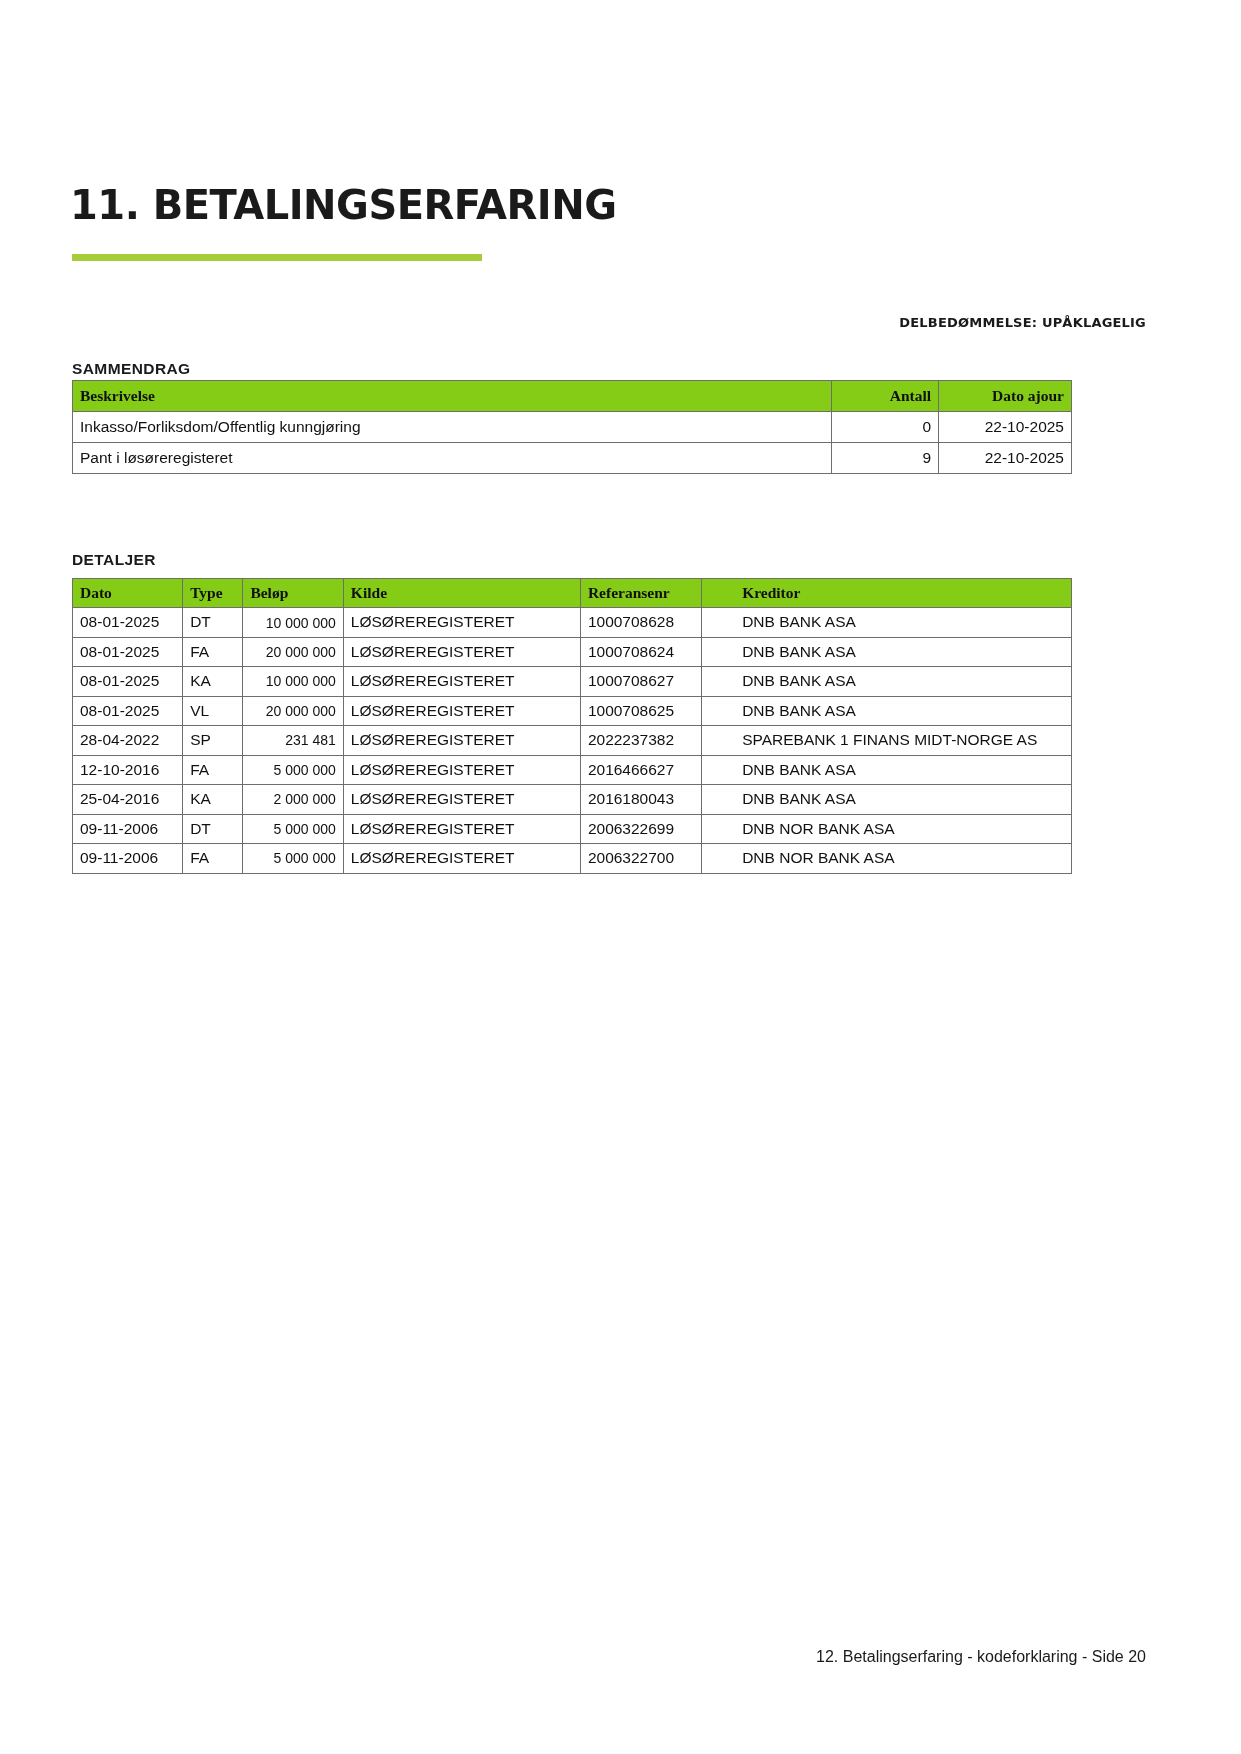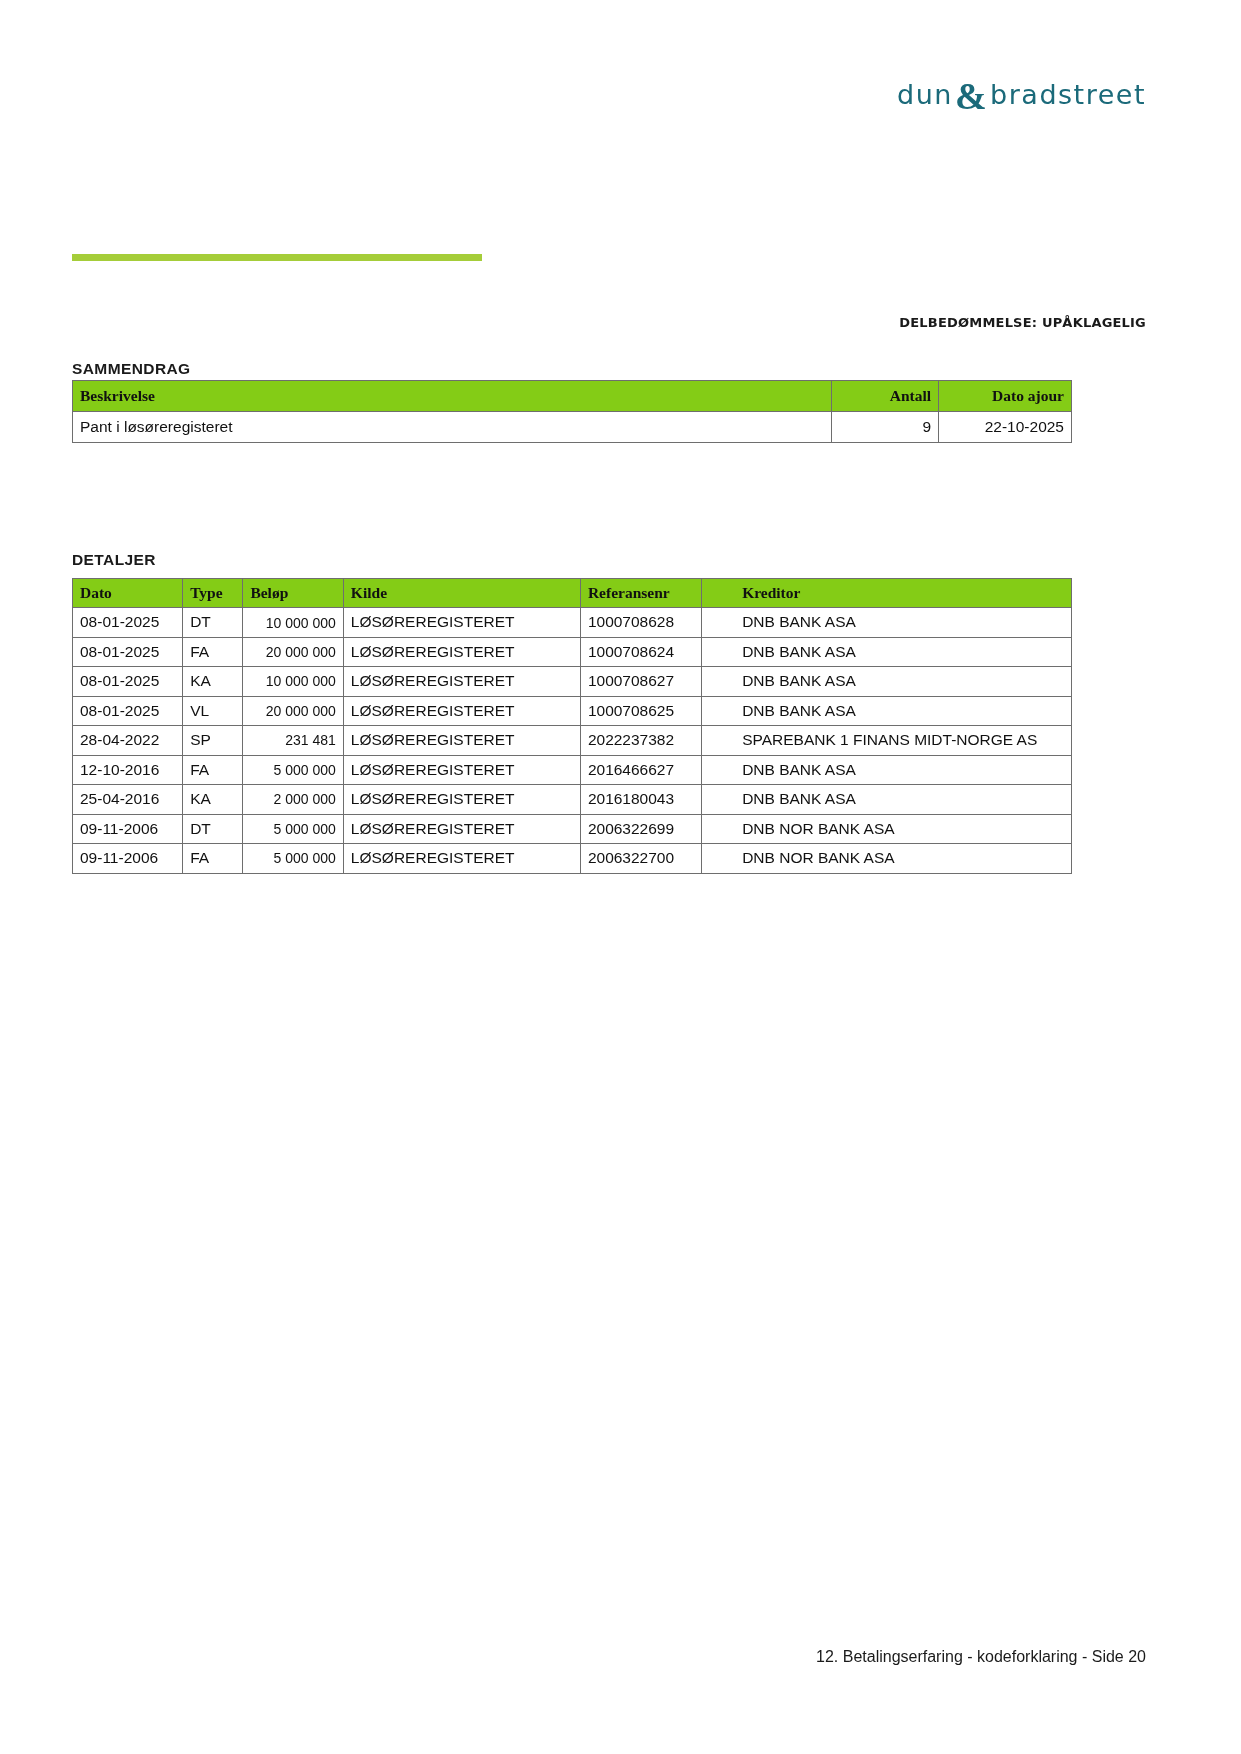--- a/index.html
+++ b/index.html
@@ -148,41 +148,42 @@
     font-size: 16px;
     color: #1a1a1a;
     white-space: nowrap;
   }
 </style>
 </head>
 <body>
 
 <div class="page">
 
-  <div class="logo">
-    <span>dun</span>
-    <span class="amp">&amp;</span>
-    <span>bradstreet</span>
-  </div>
-
+
+  <h1 class="title">11. BETALINGSERFARING</h1>
   <div class="title-rule"></div>
 
   <div class="subassessment">DELBEDØMMELSE: UPÅKLAGELIG</div>
 
   <div class="section-label" id="label-sammendrag">SAMMENDRAG</div>
 
   <table id="summary-table">
     <thead>
       <tr>
         <th class="c-desc">Beskrivelse</th>
         <th class="c-count">Antall</th>
         <th class="c-date">Dato ajour</th>
       </tr>
     </thead>
     <tbody>
+      <tr>
+        <td class="c-desc">Inkasso/Forliksdom/Offentlig kunngjøring</td>
+        <td class="c-count">0</td>
+        <td class="c-date">22-10-2025</td>
+      </tr>
       <tr>
         <td class="c-desc">Pant i løsøreregisteret</td>
         <td class="c-count">9</td>
         <td class="c-date">22-10-2025</td>
       </tr>
     </tbody>
   </table>
 
   <div class="section-label" id="label-detaljer">DETALJER</div>
 

